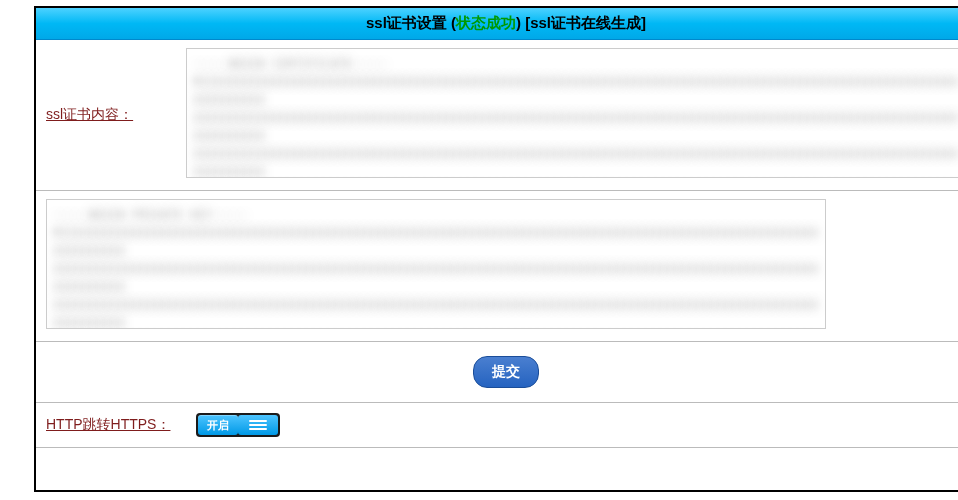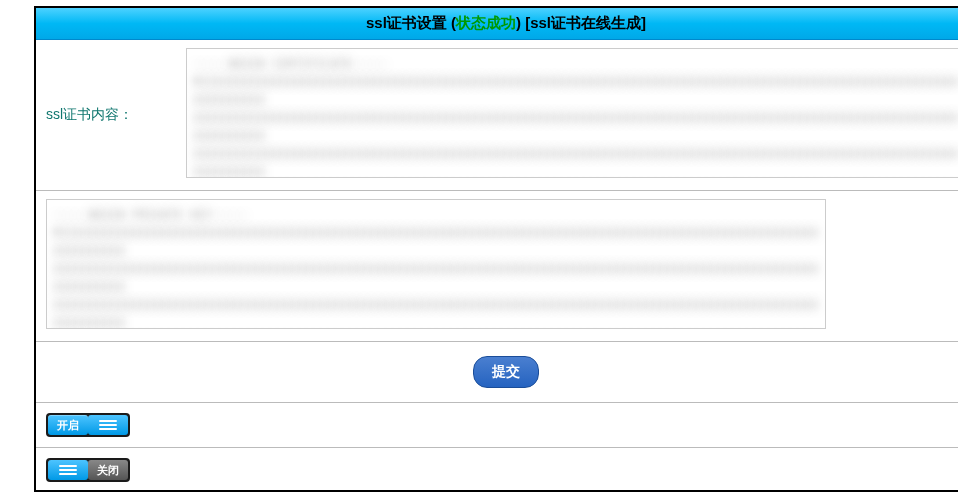--- a/index.html
+++ b/index.html
@@ -38,22 +38,23 @@
       border-bottom: 1px solid #bbb;
       align-items: center;
       padding: 8px 10px;
     }
     .content-row.tall {
       min-height: 150px;
     }
     .label-cell {
       width: 150px;
       font-size: 14px;
-      color: #0f766e;
+      color: #7f1d1d;
       padding-right: 10px;
+      text-decoration: underline;
     }
     .input-cell {
       flex: 1;
     }
     .cert-textarea {
       width: 780px;
       height: 130px;
       resize: none;
       border: 1px solid #ccc;
       background: #fff;
@@ -165,33 +166,26 @@
 XXXXXXXXXXXXXXXXXXXXXXXXXXXXXXXXXXXXXXXXXXXXXXXXXXXXXXXXXXXXXXXXXXXXXXXXXXXXXXXXXXXXXXXXXXXXXXXXXXXXXXXXXXXXXXXXXXXX
 XXXXXXXXXXXXXXXXXXXXXXXXXXXXXXXXXXXXXXXXXXXXXXXXXXXXXXXXXXXXXXXXXXXXXXXXXXXXXXXXXXXXXXXXXXXXXXXXXXXXXXXXXXXXXXXXXXXX</textarea>
     </div>
   </div>
 
   <div class="submit-row">
     <button class="submit-btn">提交</button>
   </div>
 
   <div class="toggle-row">
+    <div class="label-cell">HTTP跳转HTTPS：</div>
     <div class="toggle-container">
       <div class="toggle-half active-on">开启</div>
       <div class="toggle-half lines blue">
         <div class="line"></div>
         <div class="line"></div>
         <div class="line"></div>
       </div>
     </div>
   </div>
 
   <div class="toggle-row">
-    <div class="toggle-container">
-      <div class="toggle-half lines blue">
-        <div class="line"></div>
-        <div class="line"></div>
-        <div class="line"></div>
-      </div>
-      <div class="toggle-half active-off">关闭</div>
-    </div>
   </div>
 </div>
 
 </body></html>

